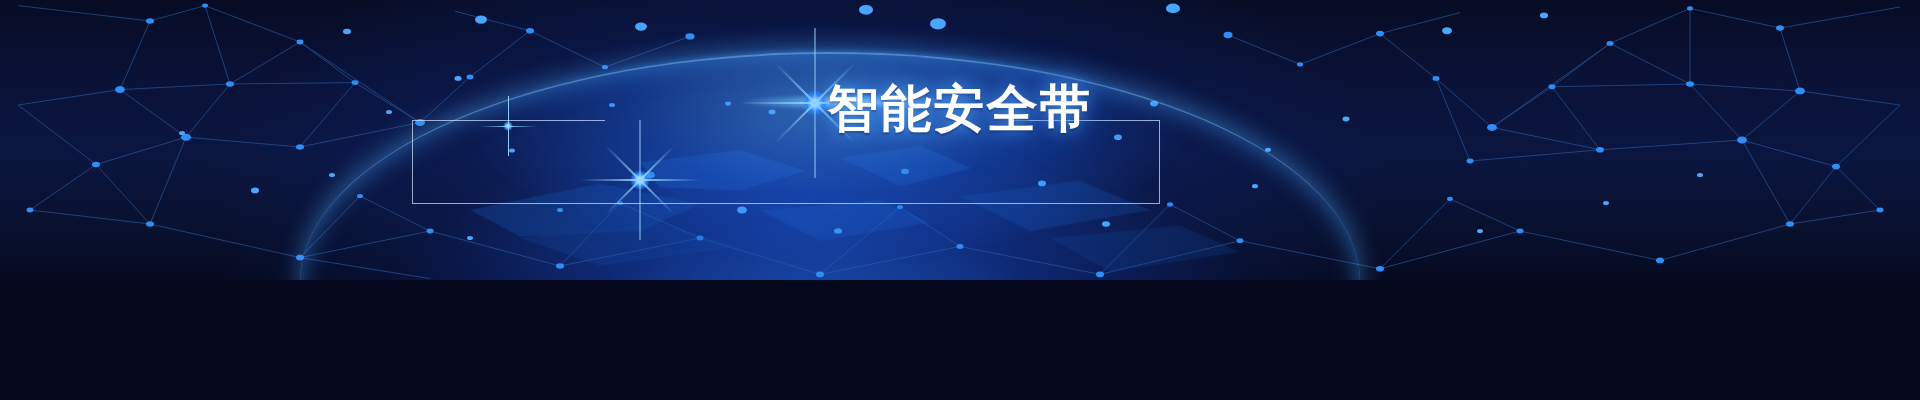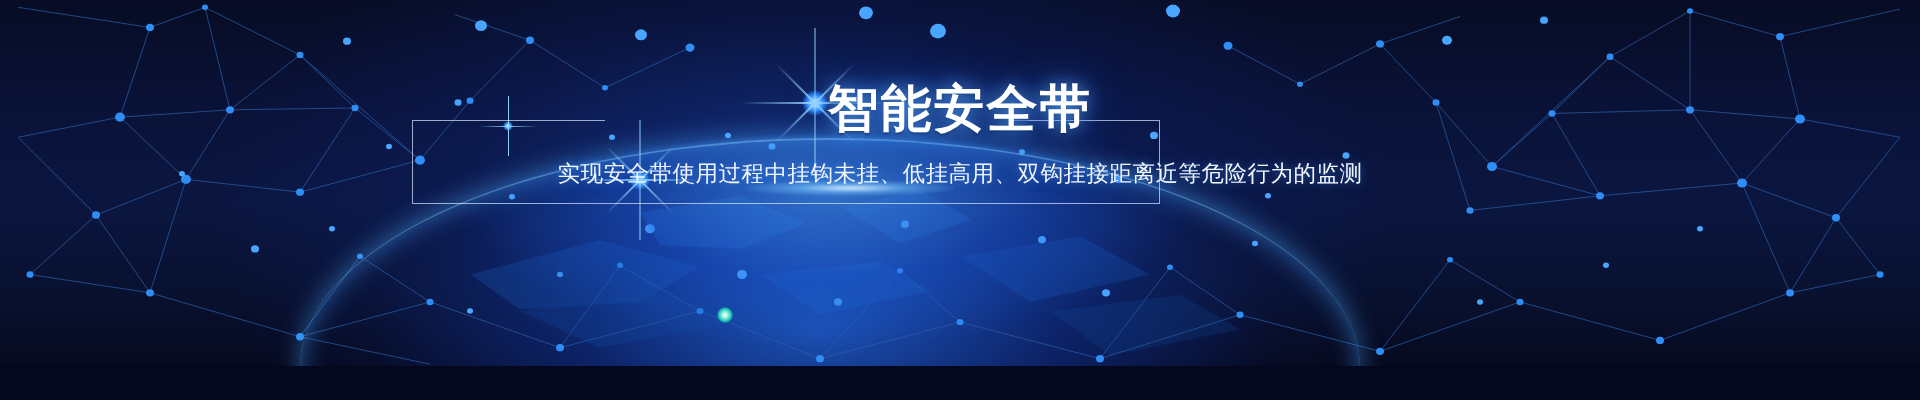--- a/index.html
+++ b/index.html
@@ -1,21 +1,21 @@
 <!DOCTYPE html>
 <html><head>
 <meta charset="utf-8">
 <style>
   * { margin:0; padding:0; box-sizing:border-box; }
   html,body { background:#05081c; }
   body { font-family:"Liberation Sans","DejaVu Sans",sans-serif; }
 
   .banner{
     position:relative;
-    width:1920px; height:366px;
+    width:1920px; height:280px;
     overflow:hidden;
     background:
       radial-gradient(ellipse 620px 300px at 820px 330px, rgba(40,120,255,.55) 0%, rgba(20,70,200,.30) 38%, rgba(8,20,70,0) 72%),
       radial-gradient(ellipse 760px 420px at 800px 210px, rgba(26,74,190,.55) 0%, rgba(14,35,110,.35) 45%, rgba(6,12,45,0) 78%),
       linear-gradient(180deg,#070c24 0%,#0a1238 30%,#0b1640 55%,#091130 80%,#060a20 100%);
   }
 
   
   .layer{ position:absolute; inset:0; }
   .layer svg{ display:block; width:100%; height:100%; }
@@ -286,15 +286,14 @@
   </div>
 
   <div class="burst" style="left:690px; top:280px; width:70px; height:70px;">
     <span class="core" style="width:16px;height:16px;background:radial-gradient(circle,#ffffff 0%,#9ff0e0 25%,#19c7b4 55%,rgba(20,180,160,0) 75%);"></span>
   </div>
 
   <div class="frame"></div>
 
   <div class="title">智能安全带</div>
 
-  <div class="subtitle">实现安全带使用过程中挂钩未挂、低挂高用、双钩挂接距离近等危险行为的监测</div>
 
 </div>
 
 </body></html>

